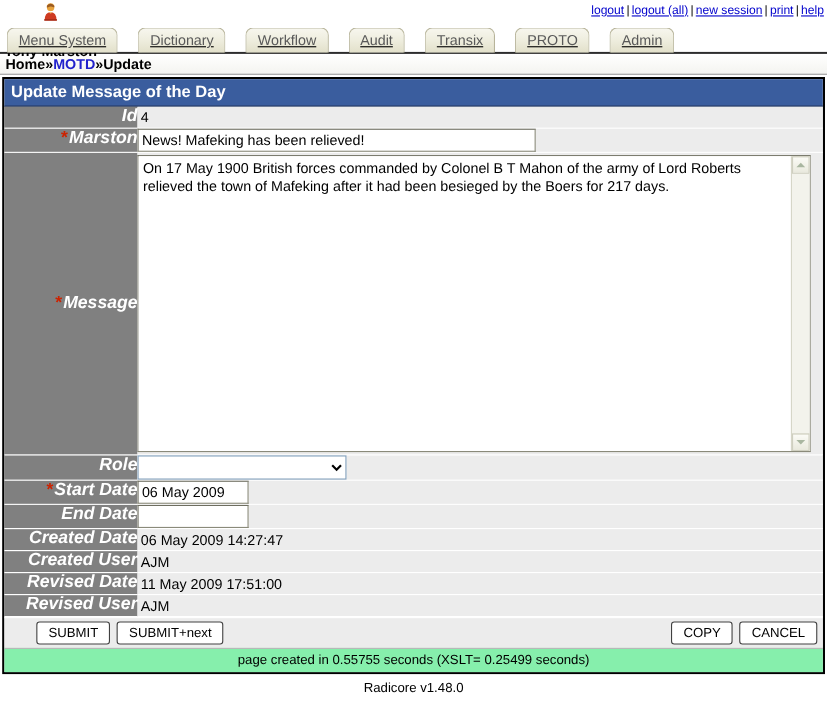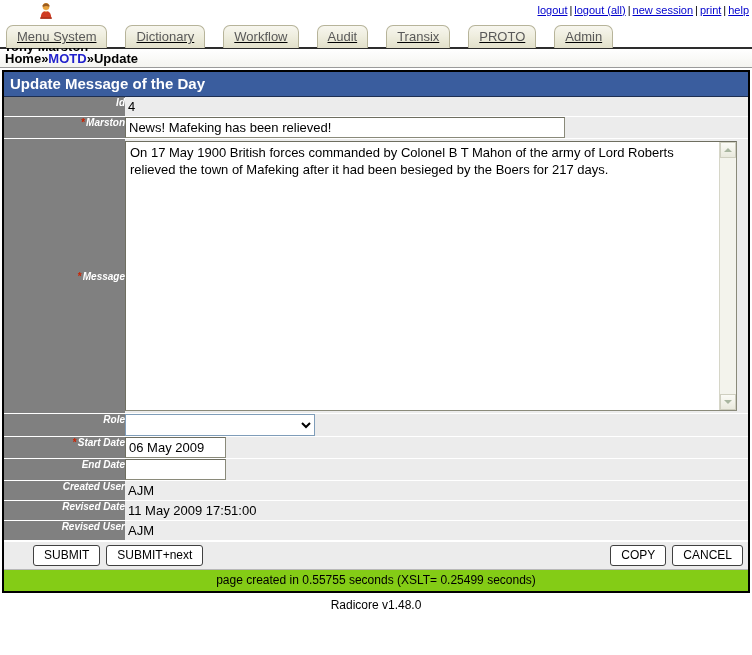--- a/index.html
+++ b/index.html
@@ -130,21 +130,21 @@
   table.form td {
     padding: 0;
     vertical-align: top;
   }
   td.lbl {
     width: 121px;
     background: #808080;
     color: #ffffff;
     font-style: italic;
     font-weight: bold;
-    font-size: 10px;
+    font-size: 16px;
     text-align: right;
     padding: 3px 5px 3px 2px;
     border-bottom: 1px solid #ffffff;
     box-sizing: border-box;
     vertical-align: middle;
     white-space: nowrap;
   }
   td.lbl.tall { vertical-align: middle; }
   .req { color: #cc2200; font-style: normal; font-weight: bold; padding-right: 1px; }
   td.val {
@@ -166,21 +166,21 @@
     color: #000;
     background: #ffffff;
     border: 1px solid #8a8a7a;
     border-top-color: #6e6e60;
     border-left-color: #6e6e60;
     padding: 2px 3px;
     box-sizing: border-box;
     height: 21px;
     outline: none;
   }
-  input.subject { width: 440px; }
+  input.subject { width: 362px; }
   input.date { width: 101px; }
 
   select.role {
     font-family: "Liberation Sans", sans-serif;
     font-size: 13px;
     width: 190px;
     height: 22px;
     border: 1px solid #7f9db9;
     background: #ffffff;
     box-sizing: border-box;
@@ -259,21 +259,21 @@
     color: #000;
     background: #ffffff;
     border: 1px solid #404040;
     border-radius: 3px;
     padding: 3px 10px;
     cursor: pointer;
     line-height: 13px;
   }
 
   .statusbar {
-    background: #84cc16;
+    background: #86efac;
     border-top: 1px solid #b8b8b8;
     text-align: center;
     font-size: 12px;
     color: #000;
     padding: 3px 0 4px 0;
     line-height: 14px;
   }
   .version {
     text-align: center;
     font-size: 12px;
@@ -366,20 +366,24 @@
       </td>
     </tr>
 
     <tr>
       <td class="lbl"><span>End Date</span></td>
       <td class="val">
         <input class="txt date" type="text" value="" style="">
       </td>
     </tr>
 
+    <tr>
+      <td class="lbl"><span>Created Date</span></td>
+      <td class="val ro">06 May 2009 14:27:47</td>
+    </tr>
 
     <tr>
       <td class="lbl"><span>Created User</span></td>
       <td class="val ro">AJM</td>
     </tr>
 
     <tr>
       <td class="lbl"><span>Revised Date</span></td>
       <td class="val ro">11 May 2009 17:51:00</td>
     </tr>

